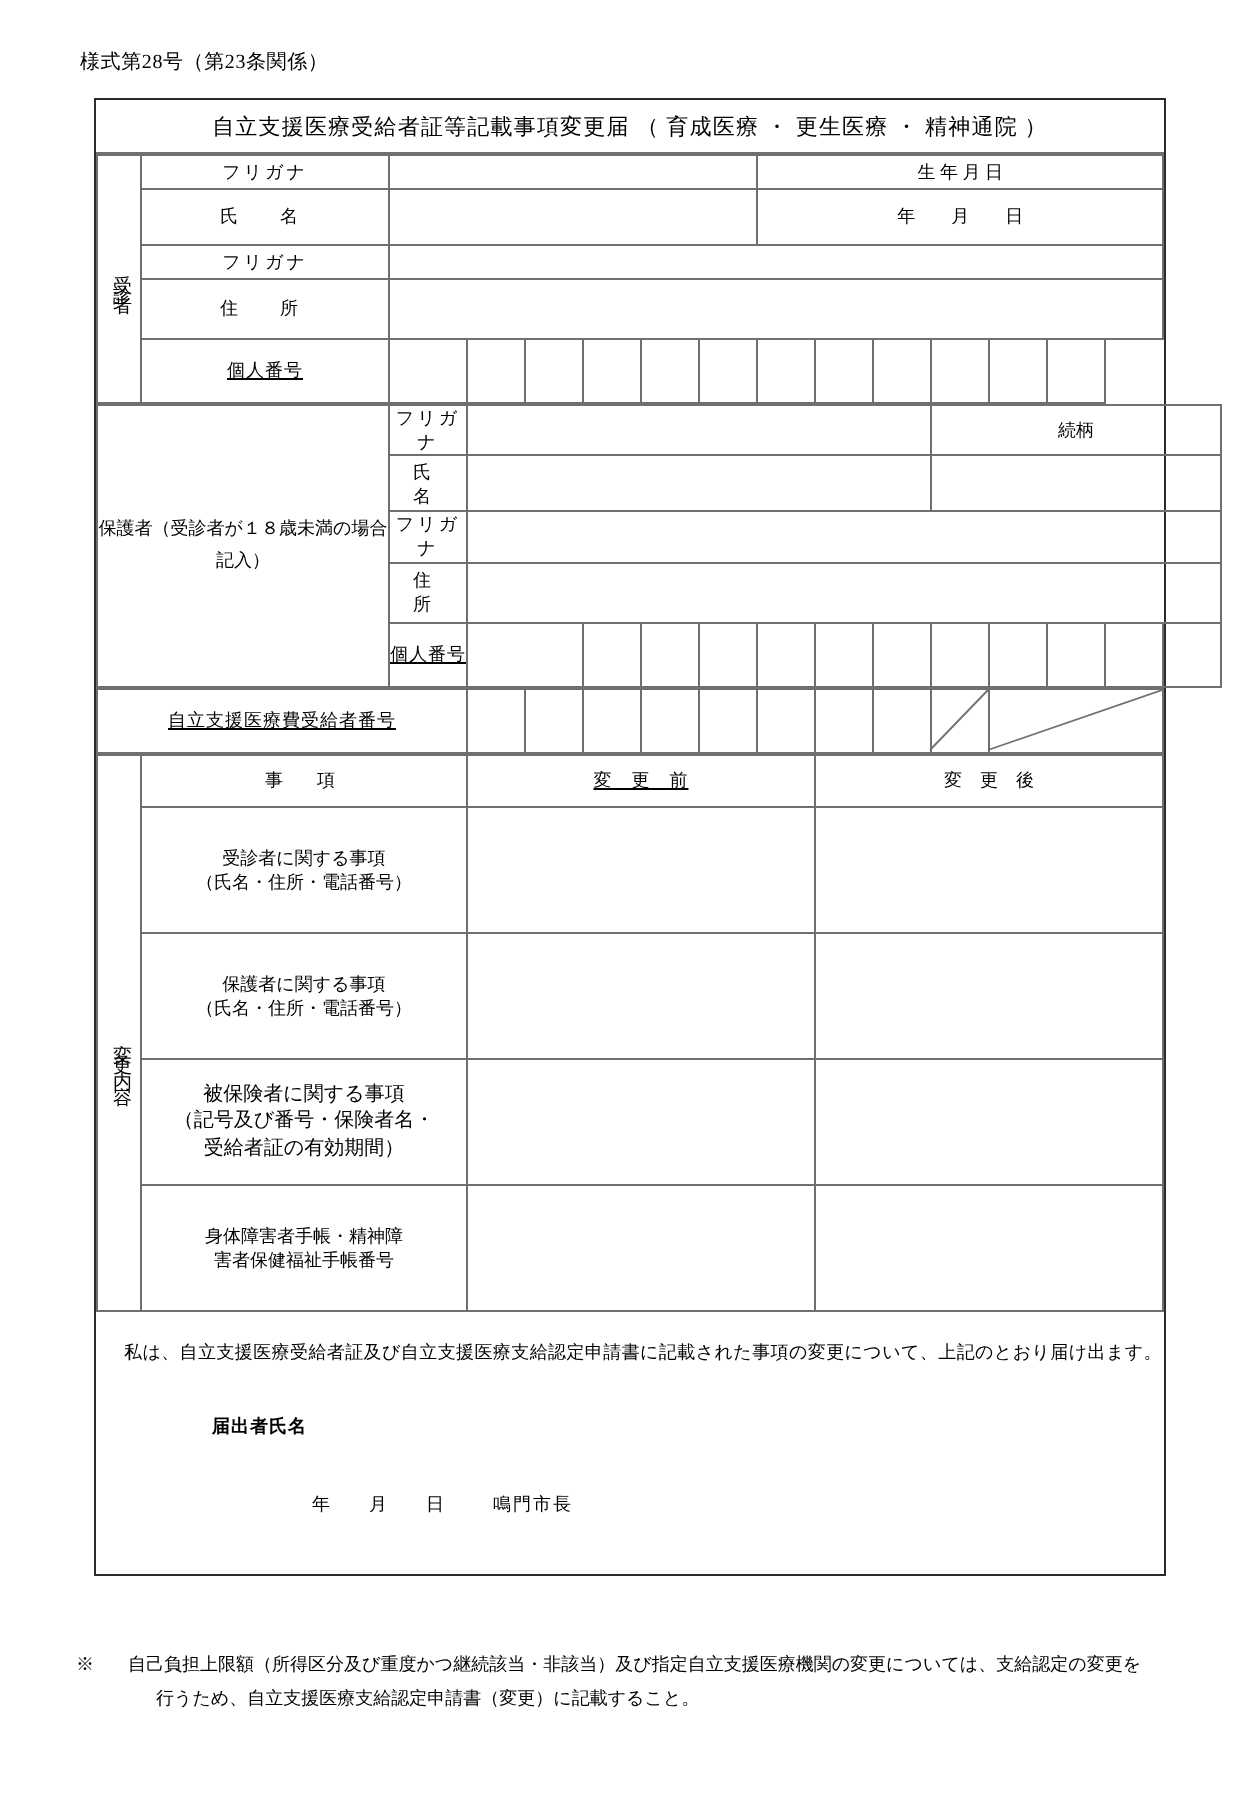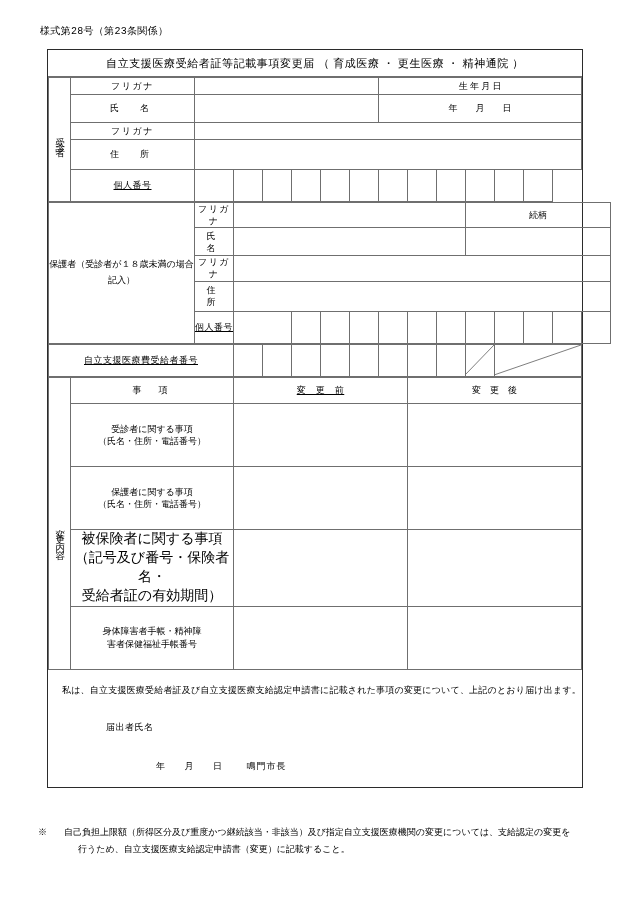--- a/index.html
+++ b/index.html
@@ -25,21 +25,20 @@
   }
 
   
   .form-no {
     position: absolute;
     left: 40px;
     top: 24px;
     font-size: 10px;
     letter-spacing: .3px;
     white-space: nowrap;
-    font-family: Liberation Mono, monospace;
   }
 
   
   .frame {
     position: absolute;
     left: 47px;
     top: 49px;
     width: 536px;
     height: 739px;
     border: 1.6px solid #2b2b2b;
@@ -126,20 +125,21 @@
     font-size: 9px;
     letter-spacing: .2px;
     margin-left: 14px;
     white-space: nowrap;
   }
   .decl-name {
     font-size: 9px;
     margin-left: 58px;
     margin-top: 24px;
     letter-spacing: .5px;
+    font-weight: bold;
   }
   .decl-date {
     font-size: 9px;
     margin-left: 108px;
     margin-top: 26px;
     letter-spacing: .5px;
     white-space: nowrap;
   }
   .decl-date .mayor { margin-left: 24px; letter-spacing: 1px; }
 
@@ -370,21 +370,21 @@
       <tr>
         <td style="height:62px">
           <div>保護者に関する事項</div>
           <div>（氏名・住所・電話番号）</div>
         </td>
         <td></td>
         <td class="nob-r"></td>
       </tr>
 
       <tr>
-        <td style="height:62px;font-size:14px">
+        <td style="height:62px;font-size:10px">
           <div>被保険者に関する事項</div>
           <div>（記号及び番号・保険者名・</div>
           <div>受給者証の有効期間）</div>
         </td>
         <td></td>
         <td class="nob-r"></td>
       </tr>
 
       <tr>
         <td style="height:62px">

